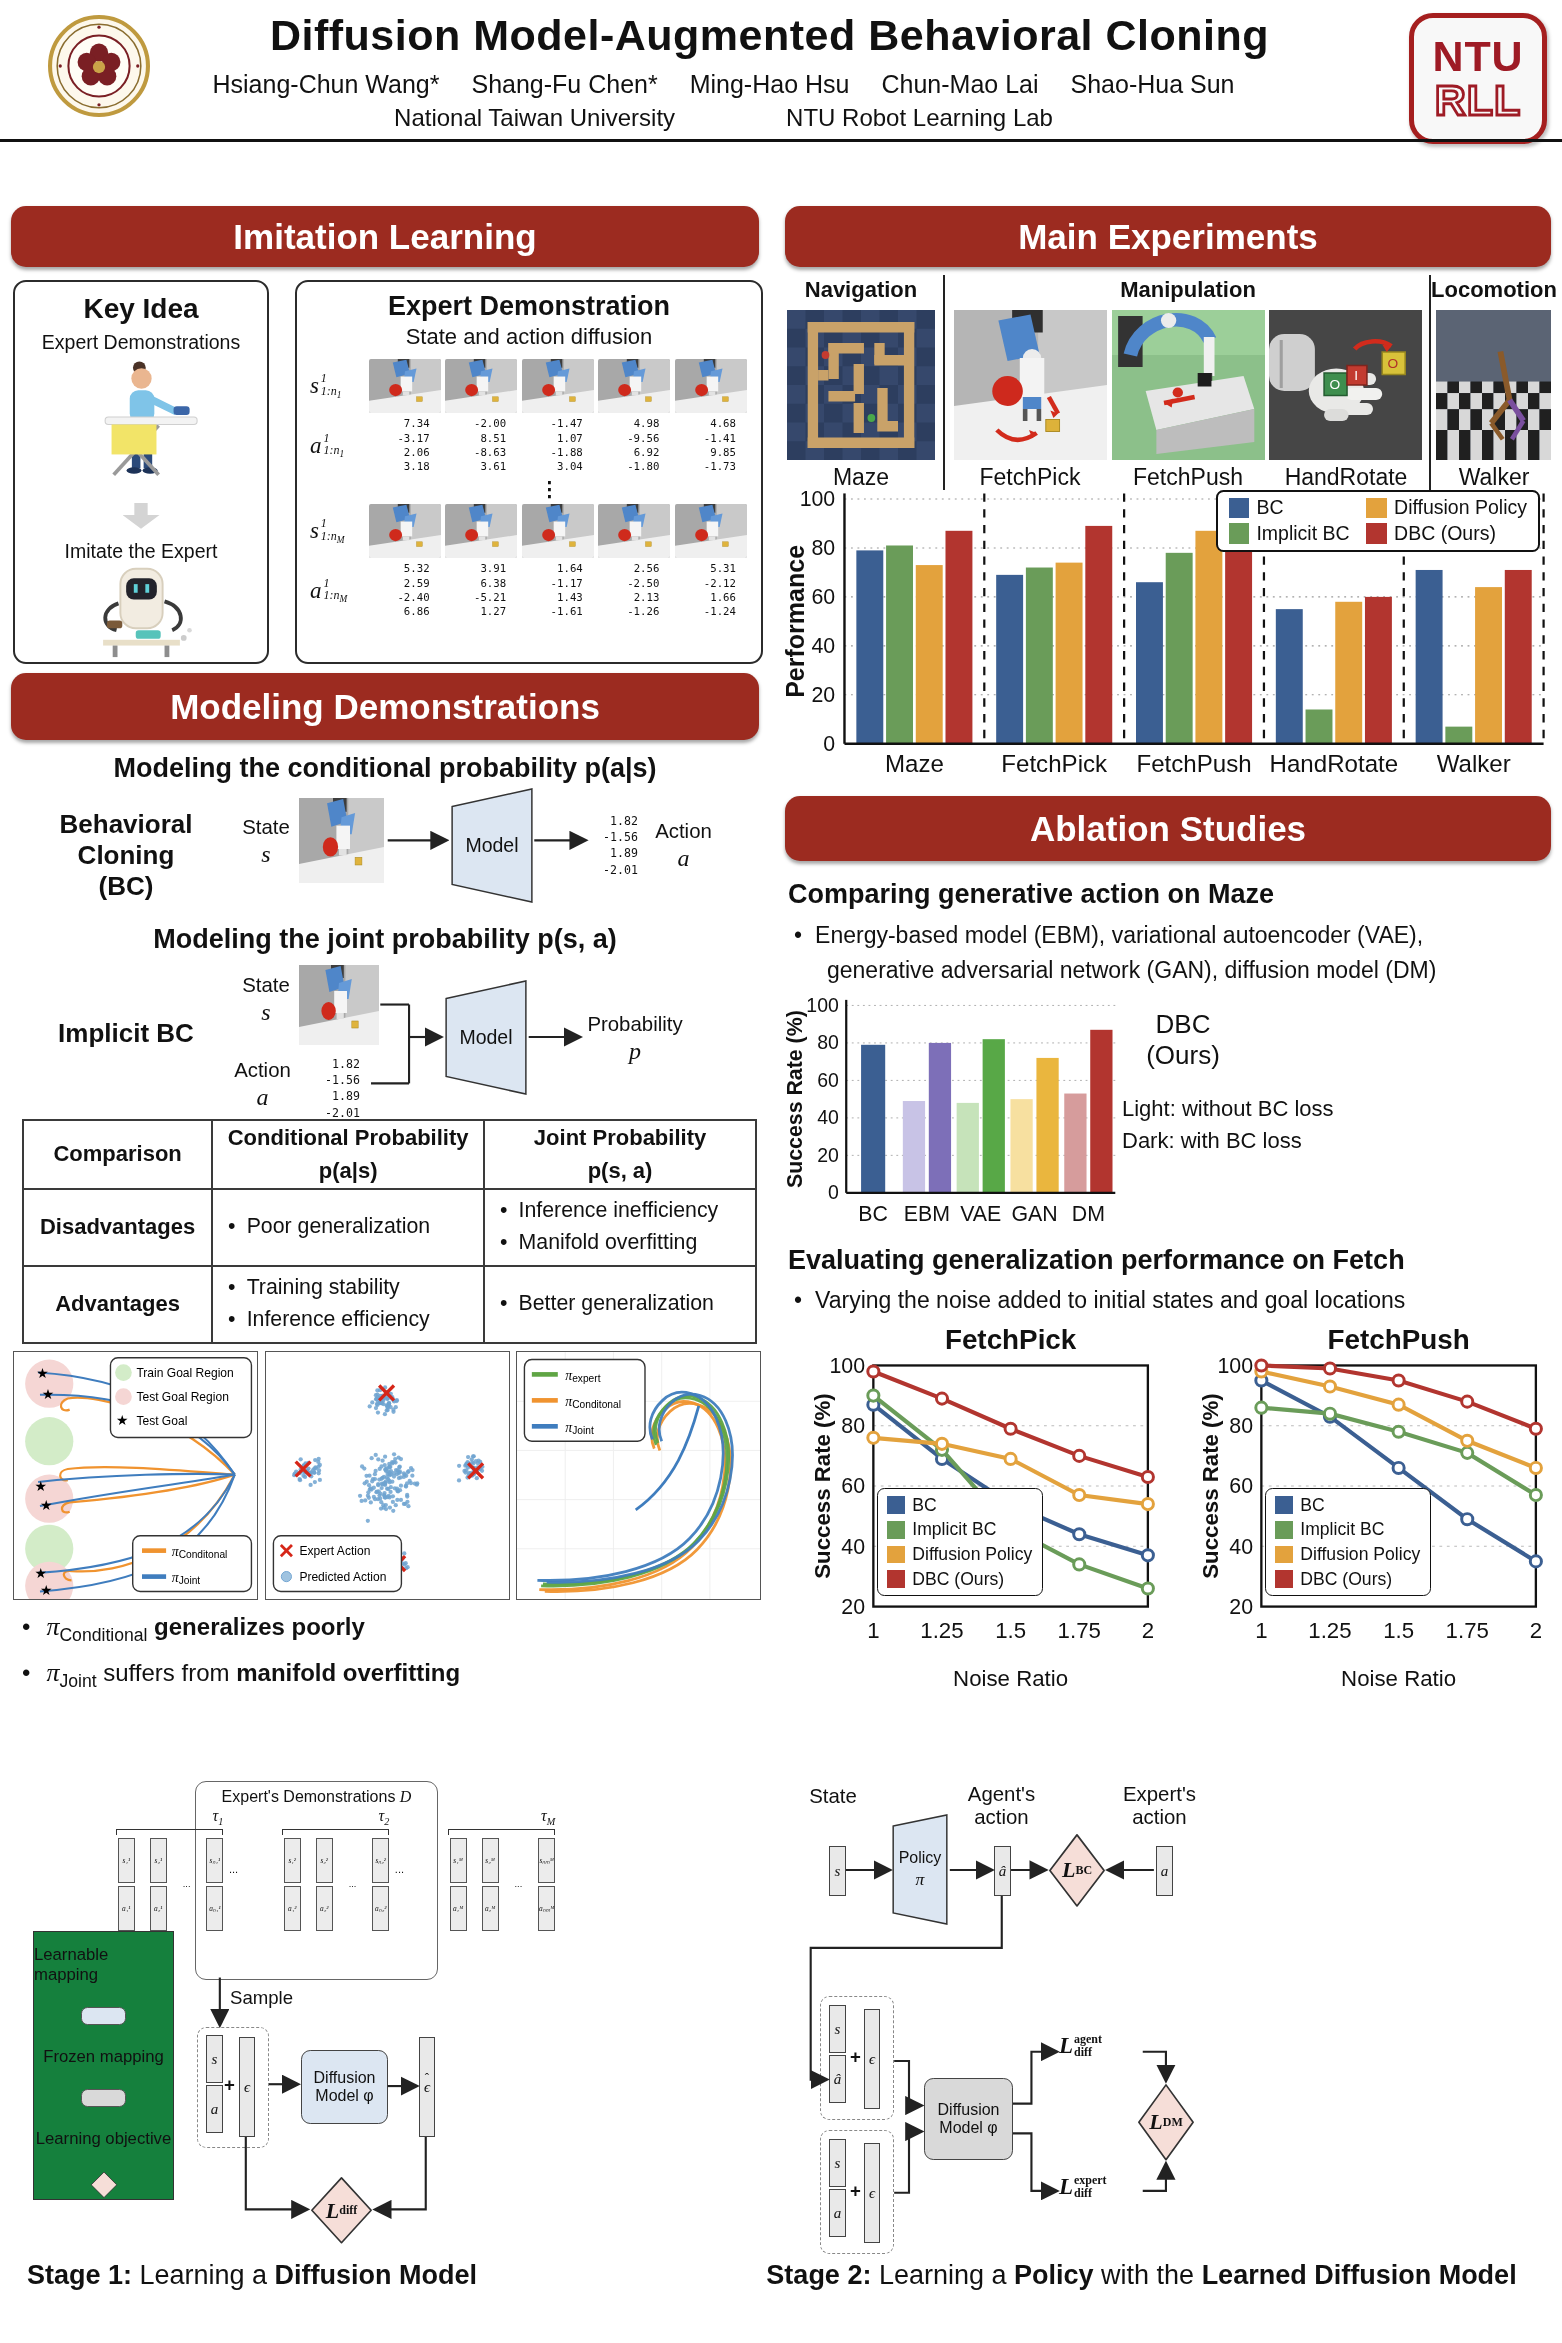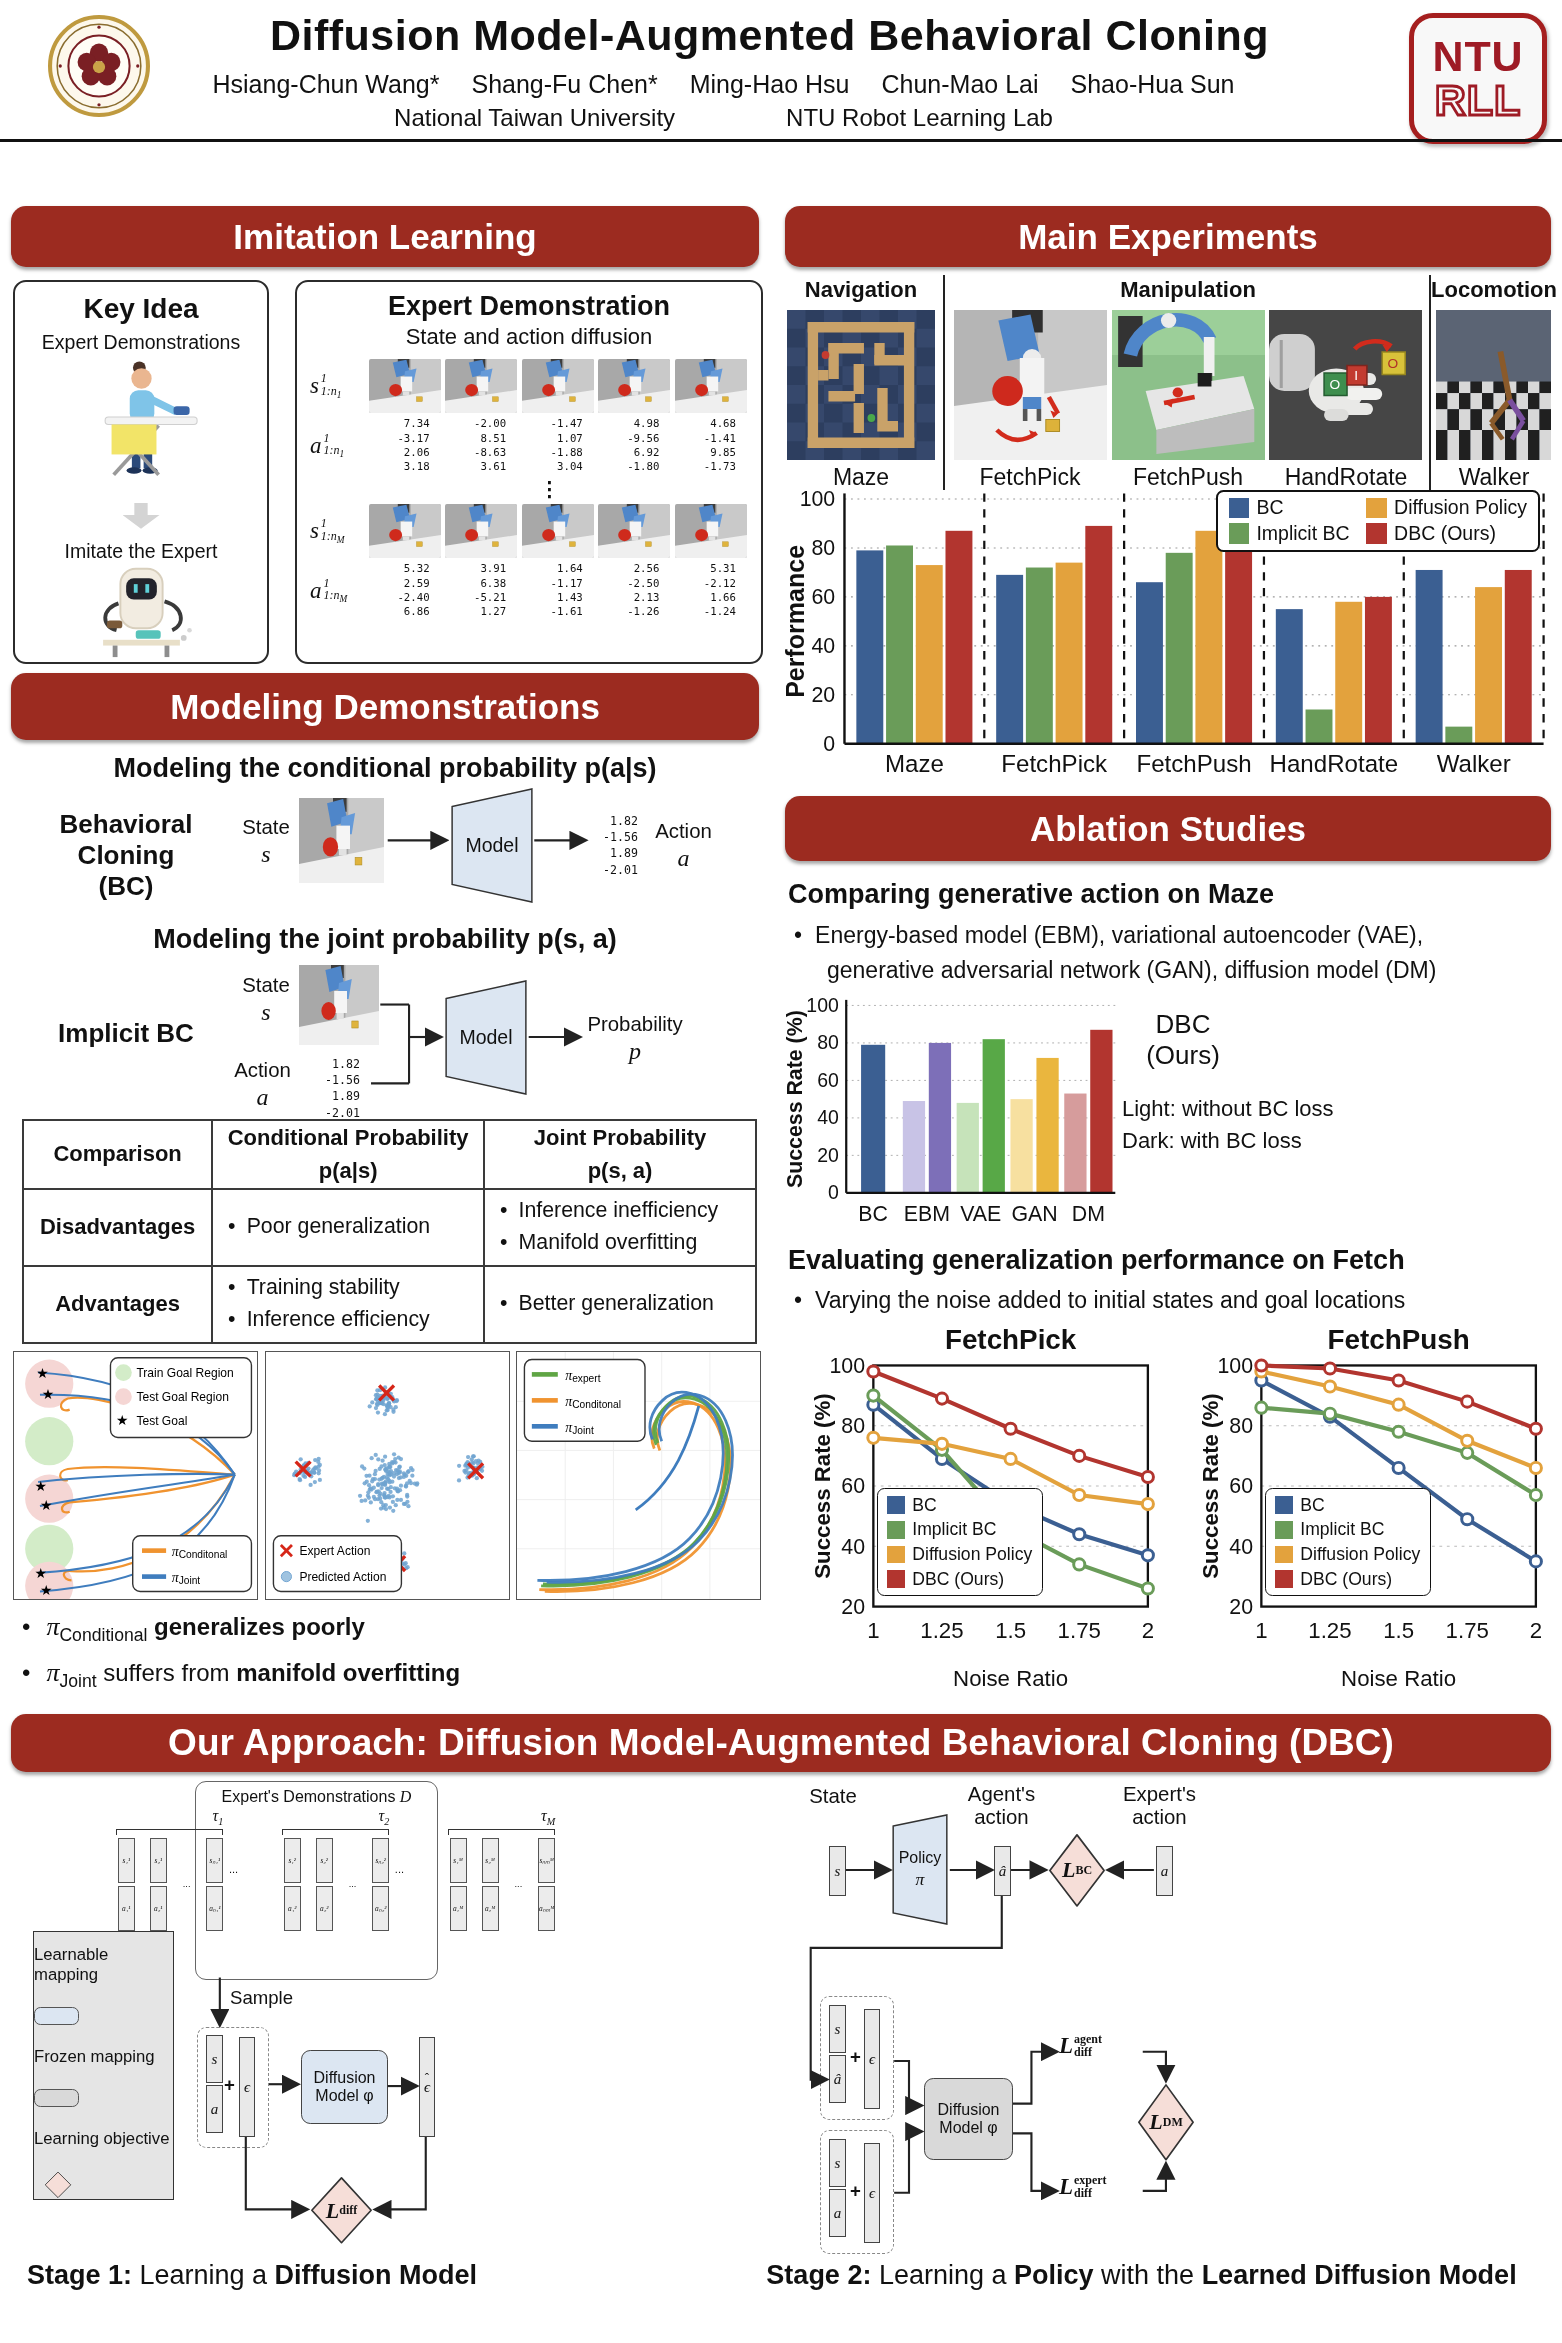--- a/index.html
+++ b/index.html
@@ -83,21 +83,21 @@
   .dmbox.blue{background:#dce6f2;}
   .dmbox.gray{background:#d9d9d9;}
   .diamond{position:absolute;}
   .diamond svg{position:absolute;inset:0;}
   .diamond .dlabel{position:absolute;inset:0;display:flex;align-items:center;justify-content:center;font-family:"Liberation Serif",serif;font-style:italic;font-weight:700;font-size:22px;}
   .diamond .dlabel sub,.losslab sub{font-style:normal;font-size:12px;}
   .losslab{position:absolute;font-family:"Liberation Serif",serif;font-style:italic;font-weight:700;font-size:23px;display:flex;align-items:center;}
   .losslab .stack{display:inline-flex;flex-direction:column;align-items:flex-start;font-size:12px;font-style:normal;font-family:"Liberation Serif",serif;line-height:1.05;margin-left:0.9px;}
   .hat{position:relative;}
   .hat::after{content:"ˆ";position:absolute;left:50%;top:-0.62em;transform:translateX(-50%);font-size:.85em;font-style:normal;}
-  .legendbox{position:absolute;border:1.9px solid #333;background:#e5e5e5;display:flex;flex-direction:column;gap:22px;padding-top:13px;}
+  .legendbox{position:absolute;border:1.9px solid #333;background:#15803d;display:flex;flex-direction:column;align-items:center;gap:22px;padding-top:13px;}
   .legendbox .ltxt{font-size:16.7px;}
   .lshape-rect{width:43px;height:28px;border:1.4px solid #555;border-radius:6.5px;}
   .stage-cap{position:absolute;font-size:27px;text-align:center;}
   .demos-box{position:absolute;border:1.5px solid #666;border-radius:11px;background:#fff;}
   .demos-title{text-align:center;font-size:16px;margin-top:5.6px;}
   .tau-row{display:flex;justify-content:center;align-items:flex-start;gap:5.6px;margin-top:1.9px;}
   .tau-grp{display:flex;flex-direction:column;align-items:flex-end;margin-left:40px;}
   .tau-name{font-family:"Liberation Serif",serif;font-style:italic;font-size:16px;}
   .tau-name sub{font-size:10.2px;}
   .tau-bar{width:100%;height:5.6px;border-top:1.4px solid #333;border-left:1.4px solid #333;border-right:1.4px solid #333;margin:0.9px 0 2.8px;}
@@ -1347,21 +1347,20 @@
         <div class="legend-item">
           <span class="sw" style="background:#E3A23D"></span>
           <span>Diffusion Policy</span>
         </div>
         <div class="legend-item">
           <span class="sw" style="background:#B2352F"></span>
           <span>DBC (Ours)</span>
         </div>
       </div></div>
 
-  <div class="banner" style="left:11px;top:1714px;width:1540px;height:58px;font-size:37px">Our Approach: Diffusion Model-Augmented Behavioral Cloning (DBC)</div>
 
   <div class="legendbox" style="left:33px;top:1931px;width:139px;height:254px">
     <div class="ltxt">Learnable mapping</div>
     <div class="lshape-rect" style="background:#dce6f2"></div>
     <div class="ltxt">Frozen mapping</div>
     <div class="lshape-rect" style="background:#d9d9d9"></div>
     <div class="ltxt">Learning objective</div>
     <svg width="48" height="48" viewBox="0 0 52 52">
         <polygon points="26,2 50,26 26,50 2,26" fill="#f6ded8" stroke="#333" stroke-width="1.6" stroke-linejoin="round"></polygon>
       </svg>

